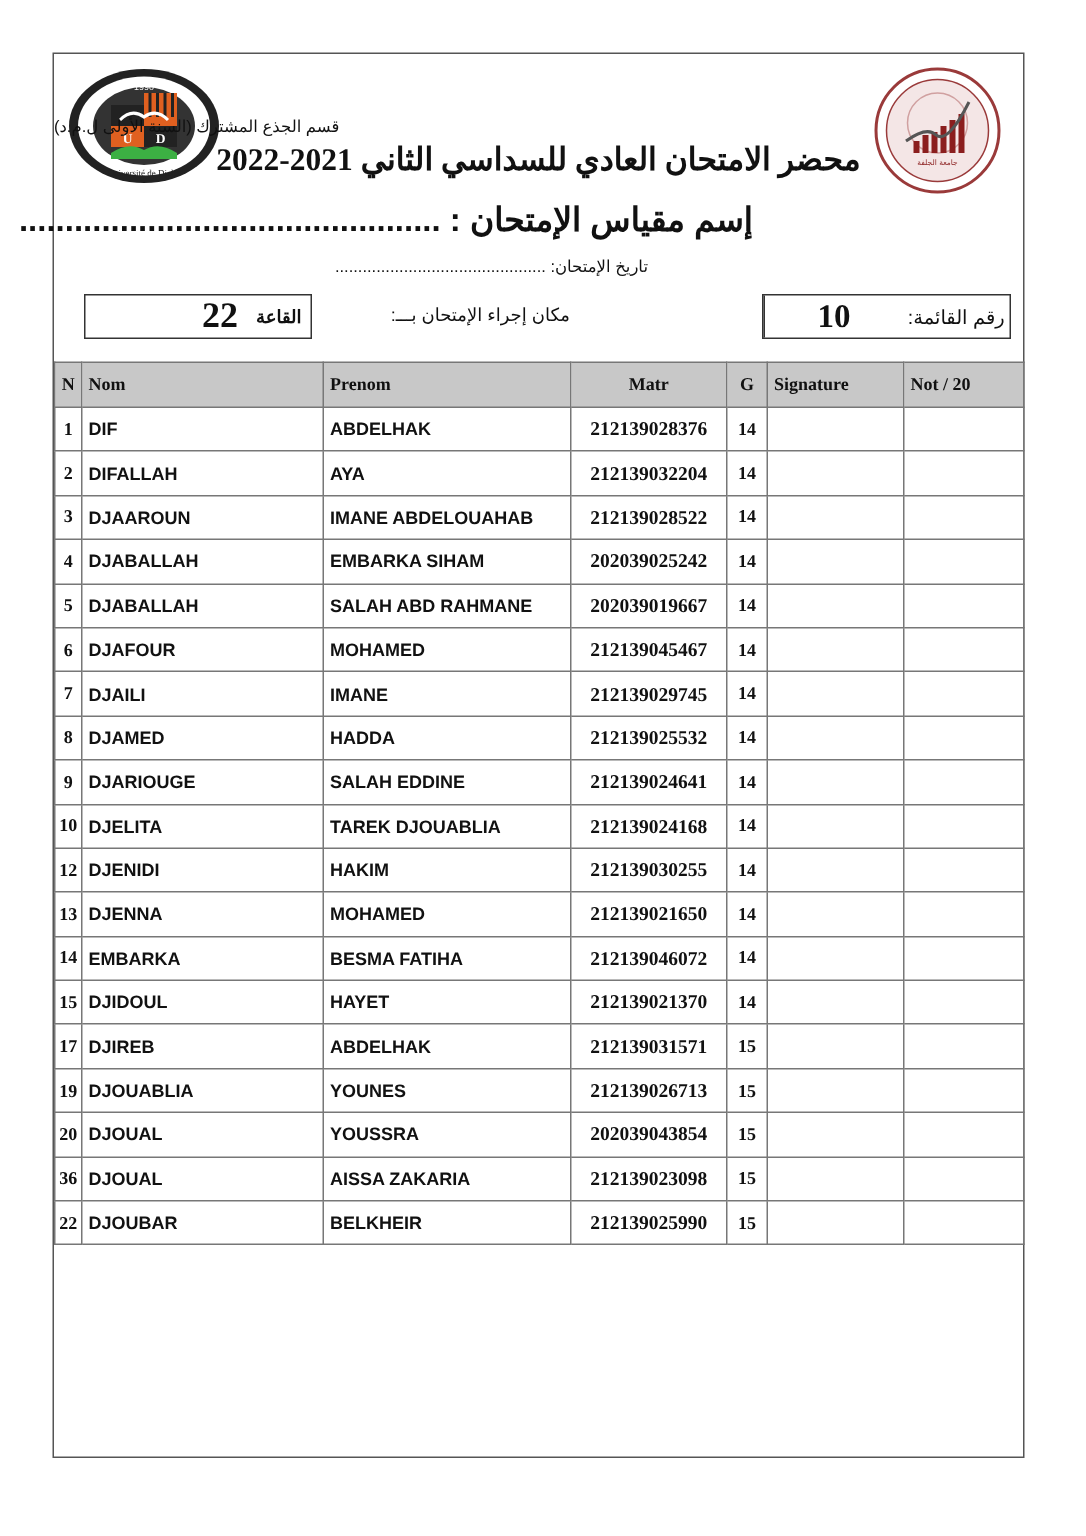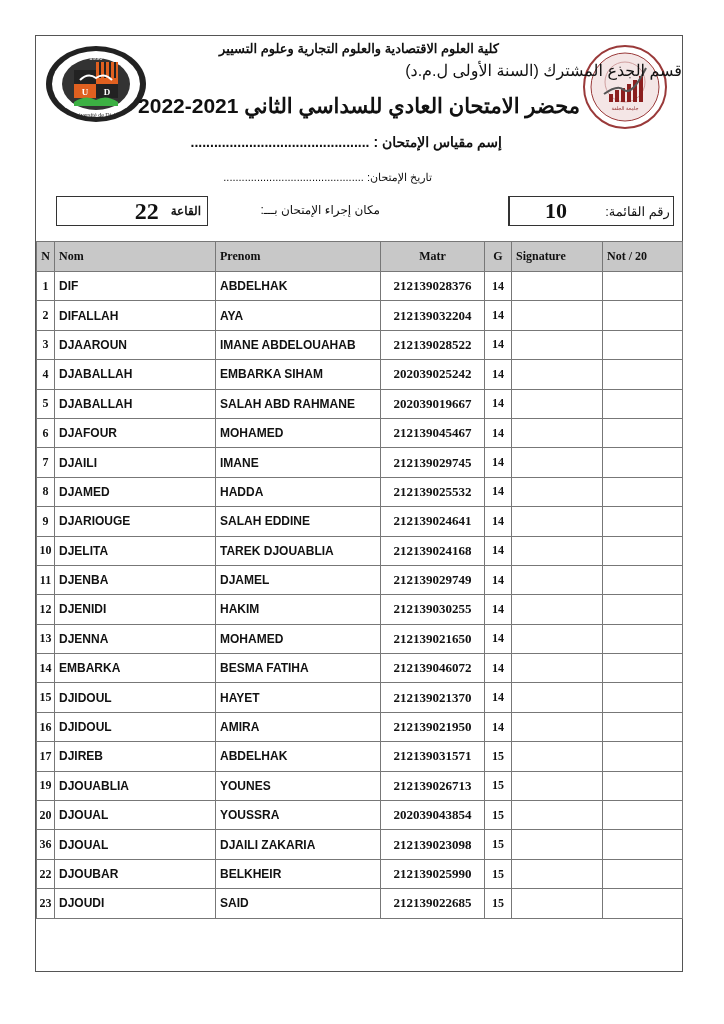--- a/index.html
+++ b/index.html
@@ -3,23 +3,23 @@
 <meta charset="utf-8">
 <style>
   html, body { margin:0; padding:0; background:#ffffff; }
   body { width:724px; height:1024px; position:relative; overflow:hidden; font-family:"Liberation Sans", sans-serif; color:#111; }
   .frame { position:absolute; left:35px; top:35px; width:648px; height:937px; border:1.5px solid #555; box-sizing:border-box; }
   .header { position:absolute; left:0; top:0; width:100%; height:205px; }
   .logo-left { position:absolute; left:8px; top:8px; width:104px; height:80px; }
   .logo-right { position:absolute; right:14px; top:8px; width:86px; height:86px; }
   .ar { direction:rtl; unicode-bidi:embed; position:absolute; white-space:nowrap; }
   .faculty { top:5px; left:0; width:100%; text-align:center; font-size:13px; font-weight:bold; }
-  .dept { top:25px; left:0; width:100%; text-align:right; font-size:16px; }
-  .title { top:58px; left:0; width:100%; text-align:center; font-size:21px; font-weight:bold; }
-  .module { top:98px; right:180px; font-size:14px; font-weight:bold; }
+  .dept { top:42px; left:0; width:100%; text-align:left; font-size:11px; }
+  .title { top:58px; left:0; width:100%; text-align:center; font-size:21px; font-weight:bold;font-family:Liberation Serif, serif; }
+  .module { top:98px; right:180px; font-size:22px; font-weight:bold; }
   .date { top:135px; right:250px; font-size:11px; }
   .listbox { position:absolute; left:472px; top:160px; width:166px; height:30px; border:1.3px solid #333; box-sizing:border-box; display:flex; }
   .listbox .num { width:92px; border-left:1.3px solid #333; display:flex; align-items:center; justify-content:center; font-family:"Liberation Serif", serif; font-weight:bold; font-size:22px; }
   .listbox .lbl { flex:1; display:flex; align-items:center; justify-content:center; font-size:13px; direction:rtl; }
   .place-label { top:167px; right:302px; font-size:12px; }
   .roombox { position:absolute; left:20px; top:160px; width:152px; height:30px; border:1.3px solid #333; box-sizing:border-box; display:flex; direction:rtl; align-items:center; padding:0 6px; }
   .roombox .lbl { font-size:12px; font-weight:bold; margin-left:12px; }
   .roombox .num { font-family:"Liberation Serif", serif; font-weight:bold; font-size:24px; }
   table { position:absolute; left:0; top:205px; width:646px; border-collapse:collapse; table-layout:fixed; }
   th, td { border:1px solid #777; height:29.4px; padding:0 4px; box-sizing:border-box; font-size:12px; overflow:hidden; white-space:nowrap; }
@@ -67,21 +67,20 @@
           <rect x="33" y="46" width="4" height="12"></rect>
           <rect x="39" y="44" width="4" height="14"></rect>
           <rect x="45" y="40" width="4" height="18"></rect>
           <rect x="51" y="36" width="4" height="22"></rect>
           <rect x="57" y="32" width="4" height="26"></rect>
         </g>
       <path d="M22 50 Q36 40 42 46 Q50 52 64 24" stroke="#555" stroke-width="2" fill="none"></path>
       <text x="43" y="66" font-size="5" fill="#8b1e1e" text-anchor="middle" font-family="DejaVu Sans, sans-serif">جامعة الجلفة</text>
     </svg>
 
-    <div class="ar faculty">كلية العلوم الاقتصادية والعلوم التجارية وعلوم التسيير</div>
     <div class="ar dept">قسم الجذع المشترك (السنة الأولى ل.م.د)</div>
     <div class="ar title">محضر الامتحان العادي للسداسي الثاني 2021-2022</div>
     <div class="ar module">إسم مقياس الإمتحان : ..............................................</div>
     <div class="ar date">تاريخ الإمتحان: ..............................................</div>
 
     <div class="listbox">
       <div class="num">10</div>
       <div class="lbl">رقم القائمة:</div>
     </div>
 
@@ -199,29 +198,20 @@
         <tr>
           <td class="n">10</td>
           <td class="name">DJELITA</td>
           <td class="name">TAREK DJOUABLIA</td>
           <td class="matr">212139024168</td>
           <td class="g">14</td>
           <td></td>
           <td></td>
         </tr>
         <tr>
-          <td class="n">11</td>
-          <td class="name">DJENBA</td>
-          <td class="name">DJAMEL</td>
-          <td class="matr">212139029749</td>
-          <td class="g">14</td>
-          <td></td>
-          <td></td>
-        </tr>
-        <tr>
           <td class="n">12</td>
           <td class="name">DJENIDI</td>
           <td class="name">HAKIM</td>
           <td class="matr">212139030255</td>
           <td class="g">14</td>
           <td></td>
           <td></td>
         </tr>
         <tr>
           <td class="n">13</td>
@@ -244,29 +234,20 @@
         <tr>
           <td class="n">15</td>
           <td class="name">DJIDOUL</td>
           <td class="name">HAYET</td>
           <td class="matr">212139021370</td>
           <td class="g">14</td>
           <td></td>
           <td></td>
         </tr>
         <tr>
-          <td class="n">16</td>
-          <td class="name">DJIDOUL</td>
-          <td class="name">AMIRA</td>
-          <td class="matr">212139021950</td>
-          <td class="g">14</td>
-          <td></td>
-          <td></td>
-        </tr>
-        <tr>
           <td class="n">17</td>
           <td class="name">DJIREB</td>
           <td class="name">ABDELHAK</td>
           <td class="matr">212139031571</td>
           <td class="g">15</td>
           <td></td>
           <td></td>
         </tr>
         <tr>
           <td class="n">19</td>
@@ -282,39 +263,30 @@
           <td class="name">DJOUAL</td>
           <td class="name">YOUSSRA</td>
           <td class="matr">202039043854</td>
           <td class="g">15</td>
           <td></td>
           <td></td>
         </tr>
         <tr>
           <td class="n">36</td>
           <td class="name">DJOUAL</td>
-          <td class="name">DJAILI ZAKARIA</td>
+          <td class="name">AISSA ZAKARIA</td>
           <td class="matr">212139023098</td>
           <td class="g">15</td>
           <td></td>
           <td></td>
         </tr>
         <tr>
           <td class="n">22</td>
           <td class="name">DJOUBAR</td>
           <td class="name">BELKHEIR</td>
           <td class="matr">212139025990</td>
           <td class="g">15</td>
           <td></td>
           <td></td>
         </tr>
-        <tr>
-          <td class="n">23</td>
-          <td class="name">DJOUDI</td>
-          <td class="name">SAID</td>
-          <td class="matr">212139022685</td>
-          <td class="g">15</td>
-          <td></td>
-          <td></td>
-        </tr>
       </tbody>
   </table>
 </div>
 
 </body></html>

